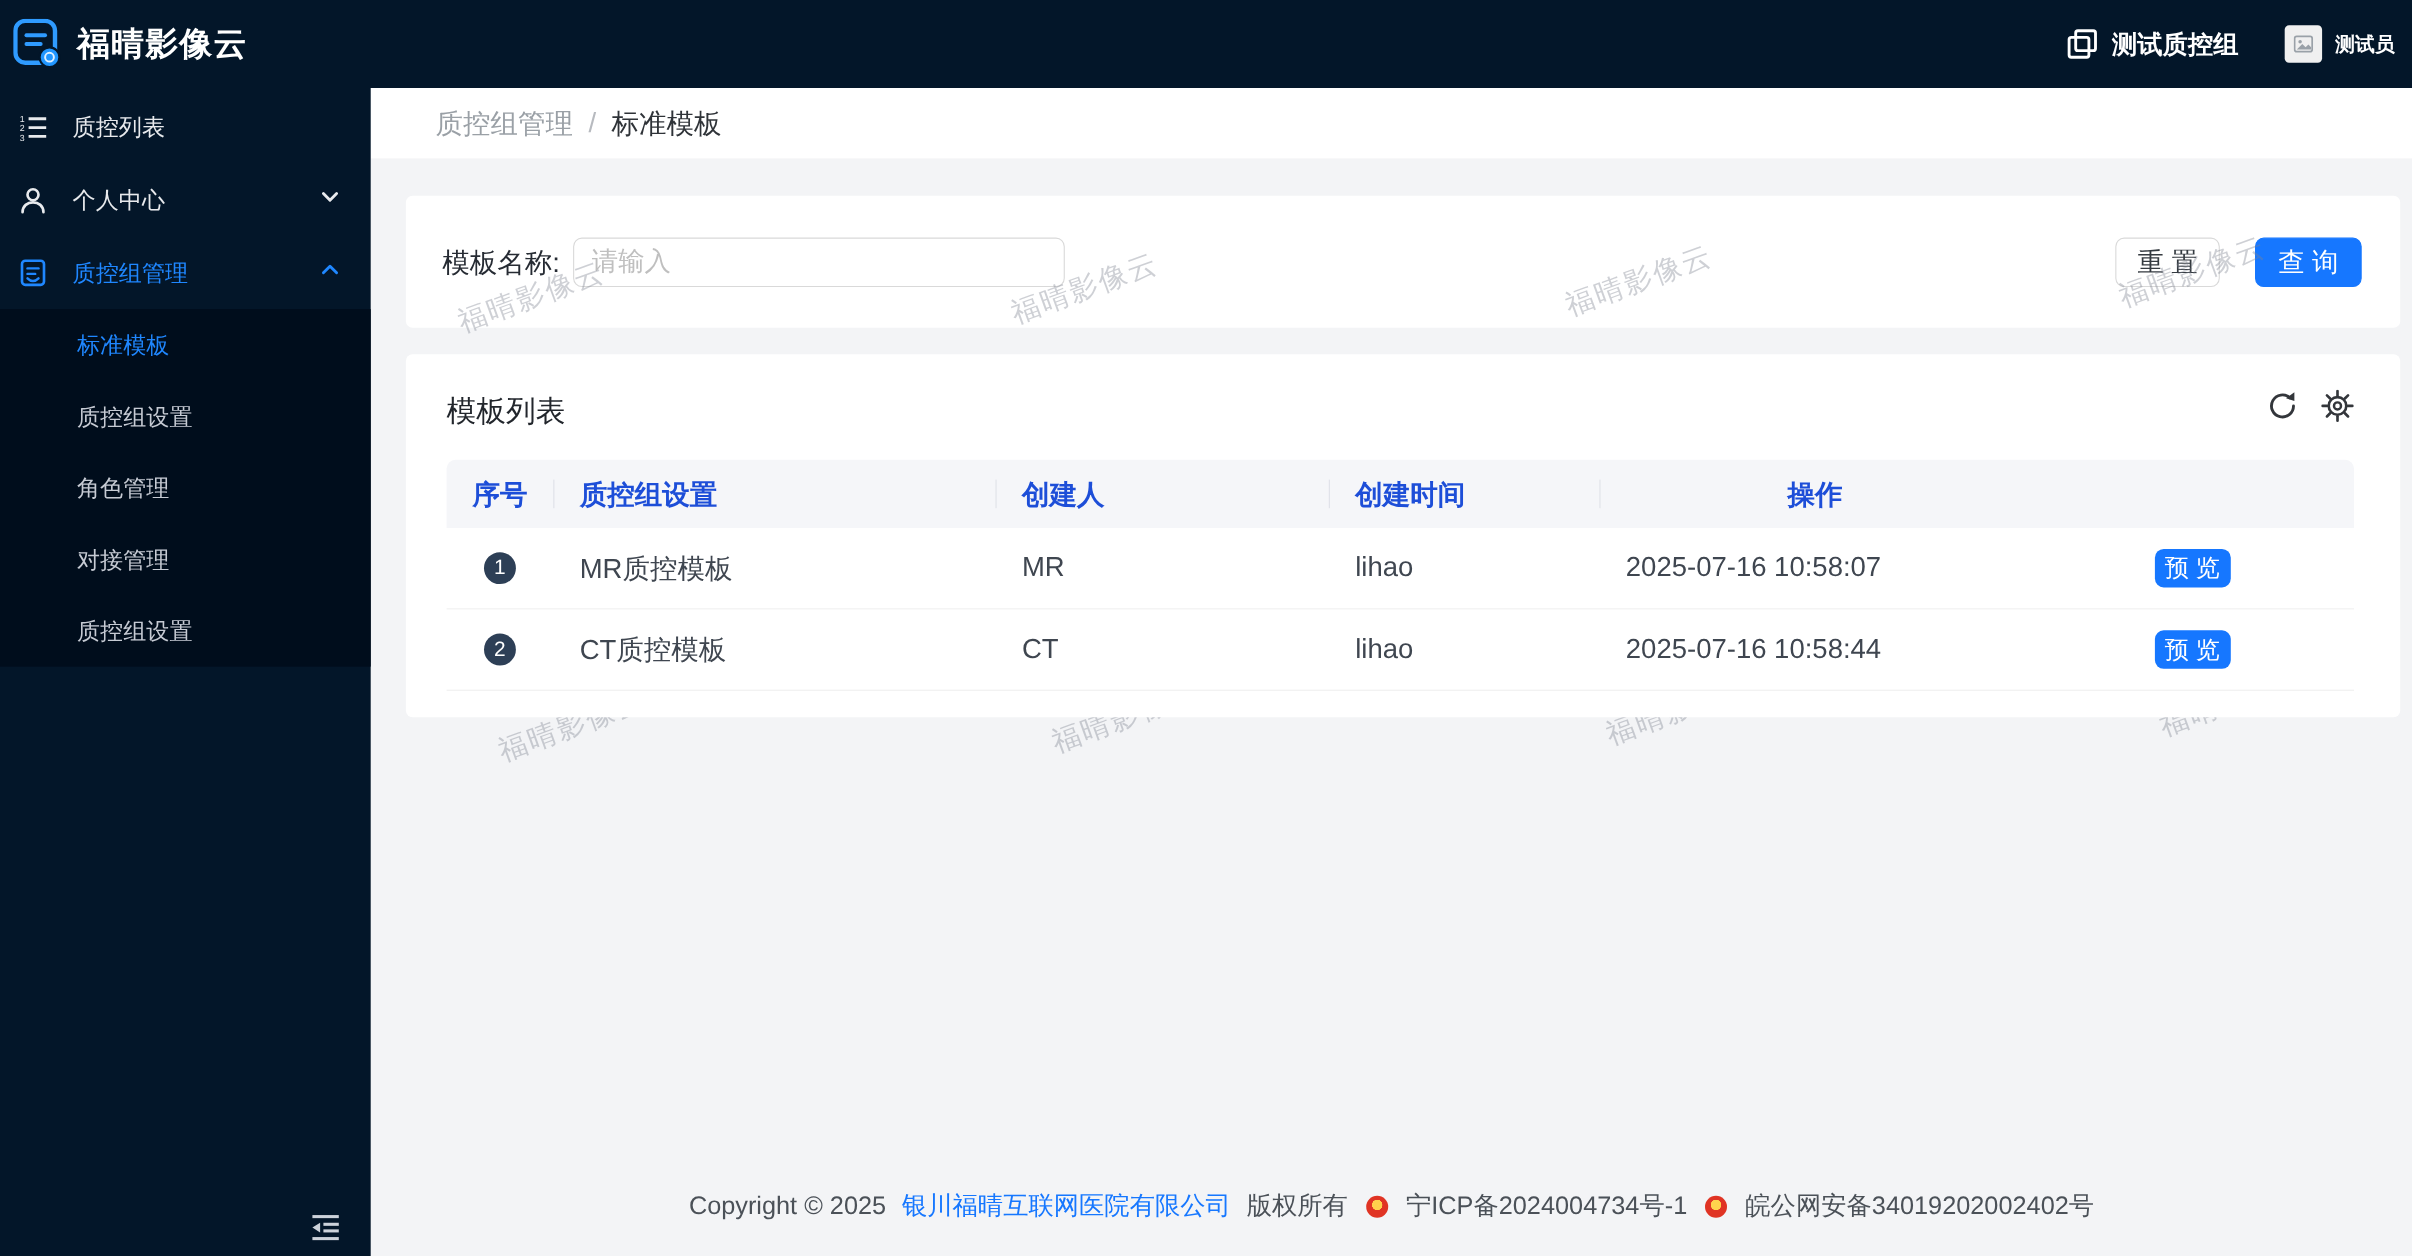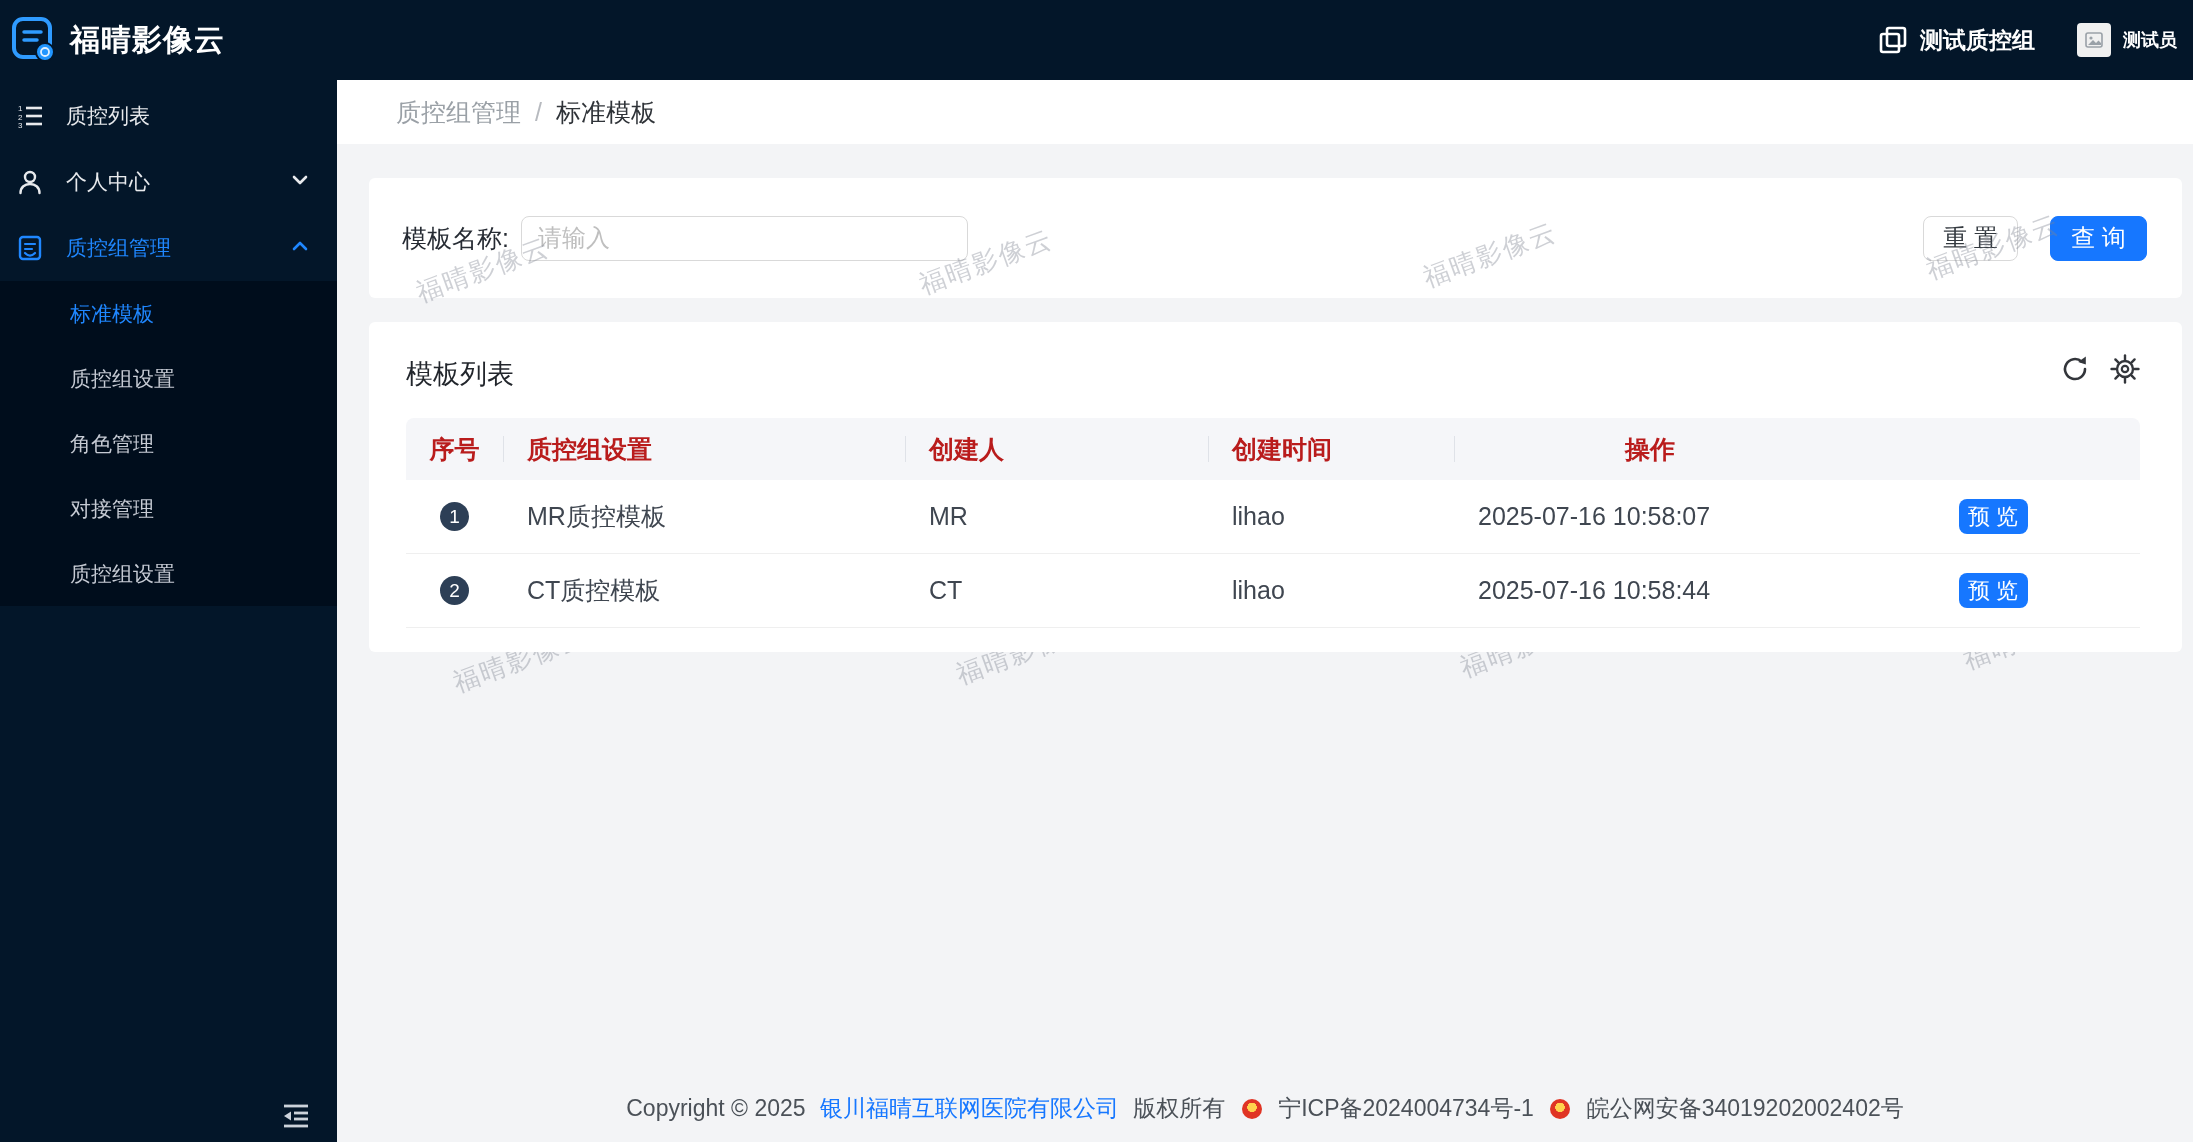--- a/index.html
+++ b/index.html
@@ -56,21 +56,21 @@
   .btn-query { width:97px; background:#1677ff; border:1px solid #1677ff; color:#fff; }
 
   .card-table { left:32px; right:11px; top:242px; height:330px; }
   .tbl-title { position:absolute; left:37px; top:34px; font-size:27px; font-weight:400; color:#22262c; }
   .tbl-tools { position:absolute; right:42px; top:32px; display:flex; align-items:center; gap:20px; }
   .tool-btn { width:30px; height:30px; cursor:pointer; }
 
   .tbl { position:absolute; left:37px; right:42px; top:96px; }
   .tbl-row { display:grid; grid-template-columns:97px 402px 303px 246px 392px 294px; align-items:center; }
   .tbl-head { background:#f5f6f9; height:62px; border-radius:8px 8px 0 0; }
-  .th { font-size:25px; font-weight:bold; color:#b91c1c; padding-left:24px; position:relative; height:100%;
+  .th { font-size:25px; font-weight:bold; color:#1d4ed8; padding-left:24px; position:relative; height:100%;
     display:flex; align-items:center; }
   .th:first-child { justify-content:center; padding-left:0; }
   .th:last-child { justify-content:center; padding-left:0; }
   .th + .th::before { content:""; position:absolute; left:0; top:50%; transform:translateY(-50%);
     width:1px; height:26px; background:#dfe2e8; }
   .tbl-body .tbl-row { height:74px; border-bottom:1px solid #efefef; }
   .td { font-size:25px; color:#3f4650; padding-left:24px; display:flex; align-items:center; }
   .td.center { justify-content:center; padding-left:0; }
   .idx-badge { width:29px; height:29px; border-radius:50%; background:#2d3f56; color:#fff;
     font-size:19px; display:flex; align-items:center; justify-content:center; }
@@ -78,21 +78,21 @@
     border:none; font-size:22px; cursor:pointer; display:inline-flex; align-items:center; justify-content:center; }
 
   
   .wm-layer { position:absolute; left:0; top:0; width:100%; height:100%; pointer-events:none; }
   .wm-under { z-index:0; }
   .wm-over  { z-index:2; }
   .wm { position:absolute; transform:translate(-50%,-50%) rotate(-20deg);
     font-size:26px; letter-spacing:2px; color:rgba(125,131,145,0.38); white-space:nowrap; }
 
   
-  .footer { position:absolute; left:0; bottom:18px; width:100%; text-align:center;
+  .footer { position:absolute; left:0; bottom:30px; width:100%; text-align:center;
     font-size:23px; color:#4b5158; z-index:1; }
   .footer span { vertical-align:middle; }
   .f-link { color:#1677ff; cursor:pointer; }
   .f-emblem { display:inline-block; width:20px; height:20px; border-radius:50%;
     background:radial-gradient(circle at 50% 42%, #ffd24d 0 30%, #e03424 32% 100%);
     margin:0 6px; vertical-align:middle; }
   .seg { margin:0 4px; }
 </style>
 </head>
 <body>

